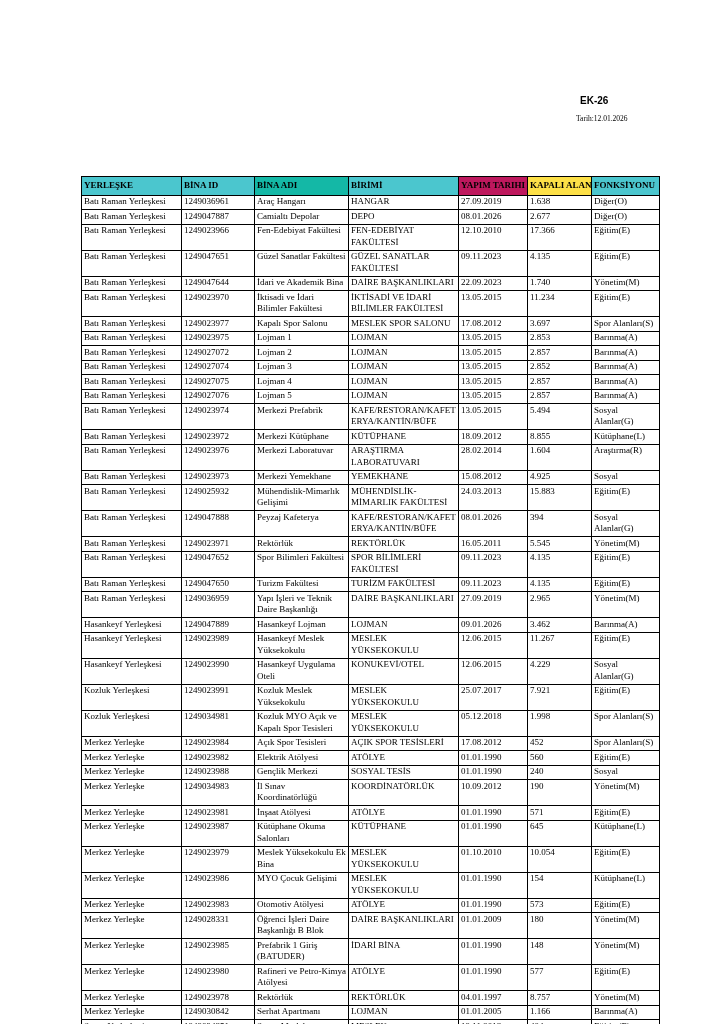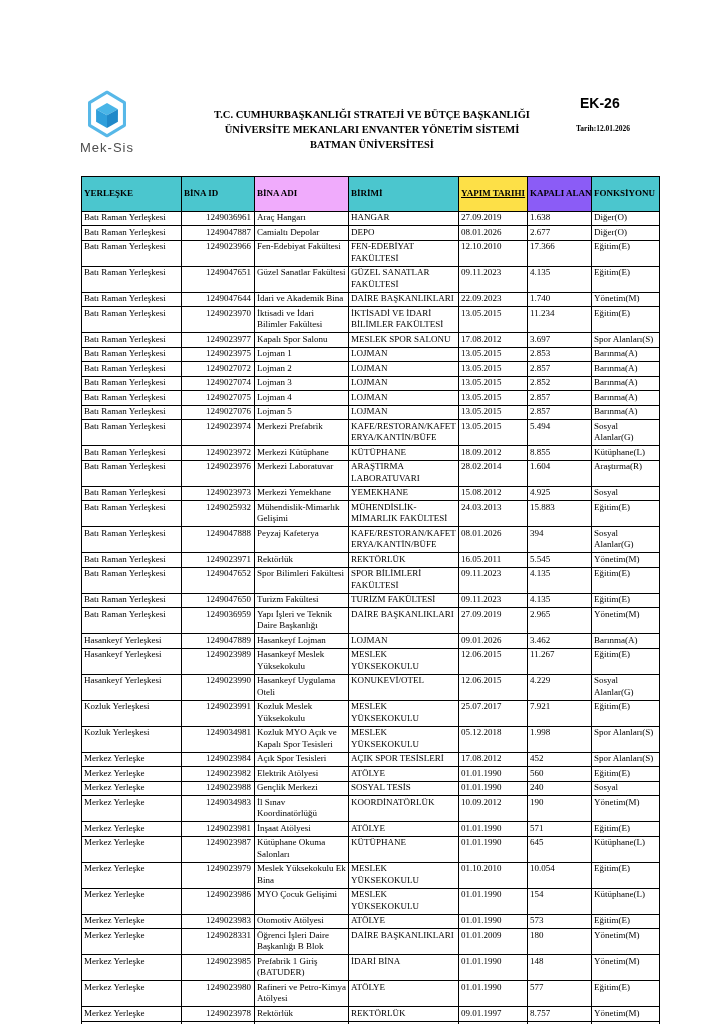--- a/index.html
+++ b/index.html
@@ -34,110 +34,96 @@
     font-weight: bold;
     font-size: 10.5px;
     line-height: 15px;
   }
   .ek-label {
     position: absolute;
     left: 580px;
     top: 95px;
     font-family: "Liberation Sans", sans-serif;
     font-weight: bold;
-    font-size: 14px;
+    font-size: 10px;
   }
   .date-label {
     position: absolute;
     left: 576px;
-    top: 124px;
-    font-weight: bold;
+    top: 114px;
+    font-weight: normal;
     font-size: 7.5px;
   }
 
   
   table.inv {
     position: absolute;
     left: 81px;
     top: 176px;
     width: 578px;
     border-collapse: collapse;
     table-layout: fixed;
     font-size: 9px;
     line-height: 11.5px;
   }
   table.inv, table.inv th, table.inv td { border: 1px solid #000; }
   table.inv { border-width: 1.5px; }
   table.inv th {
     background: #4BC6CE;
     font-weight: bold;
     text-align: left;
-    padding: 11px 2px;
+    padding: 3px 2px;
     white-space: nowrap;
     overflow: hidden;
   }
   table.inv td {
     padding: 0.5px 2px 1.5px 2px;
     vertical-align: top;
     overflow-wrap: break-word;
     word-break: break-word;
   }
-  table.inv td.al-right  { text-align: right; padding-right: 3px; }
+  table.inv td.al-right  { text-align: left; padding-right: 3px; }
   table.inv td.al-center { text-align: left; }
 
   col.w0 { width: 100px; }
   col.w1 { width: 73px; }
   col.w2 { width: 94px; }
   col.w3 { width: 110px; }
   col.w4 { width: 69px; }
   col.w5 { width: 64px; }
   col.w6 { width: 68px; }
 </style>
 </head>
 <body>
 
 <div class="page">
 
-  <div class="logo-block">
-    <svg class="logo-svg" width="46" height="48" viewBox="0 0 100 110" xmlns="http://www.w3.org/2000/svg">
-      <path d="M50 5 L90 29 L90 81 L50 105 L10 81 L10 29 Z" fill="none" stroke="#57B8E8" stroke-width="7" stroke-linejoin="round"></path>
-      <polygon points="50,30 75,44 50,58 25,44" fill="#49B5E7"></polygon>
-      <polygon points="25,44 50,58 50,87 25,73" fill="#2F9FDB"></polygon>
-      <polygon points="50,58 75,44 75,73 50,87" fill="#2089C9"></polygon>
-    </svg>
-    <div class="logo-text">Mek-Sis</div>
-  </div>
-
-  <div class="title-block">
-    <div>T.C. CUMHURBAŞKANLIĞI STRATEJİ VE BÜTÇE BAŞKANLIĞI</div>
-    <div>ÜNİVERSİTE MEKANLARI ENVANTER YÖNETİM SİSTEMİ</div>
-    <div>BATMAN ÜNİVERSİTESİ</div>
-  </div>
+
 
   <div class="ek-label">EK-26</div>
   <div class="date-label">Tarih:12.01.2026</div>
 
   <table class="inv">
     <colgroup>
       <col class="w0">
         <col class="w1">
         <col class="w2">
         <col class="w3">
         <col class="w4">
         <col class="w5">
         <col class="w6">
     </colgroup>
     <thead>
       <tr>
           <th style="background: rgb(75, 198, 206);">YERLEŞKE</th>
           <th style="background: rgb(75, 198, 206);">BİNA ID</th>
-          <th style="background: #f0abfc;">BİNA ADI</th>
+          <th style="background: #14b8a6;">BİNA ADI</th>
           <th style="background: rgb(75, 198, 206); margin-top: 19px;">BİRİMİ</th>
-          <th style="background: #fde047; text-decoration: underline;">YAPIM TARIHI</th>
-          <th style="background: #8b5cf6;">KAPALI ALAN</th>
+          <th style="background: #be185d;">YAPIM TARIHI</th>
+          <th style="background: #fde047;">KAPALI ALAN</th>
           <th style="background: rgb(75, 198, 206);">FONKSİYONU</th>
         </tr>
     </thead>
     <tbody>
         <tr>
           <td>Batı Raman Yerleşkesi</td>
           <td class="al-right">1249036961</td>
           <td>Araç Hangarı</td>
           <td>HANGAR</td>
           <td>27.09.2019</td>
@@ -484,21 +470,21 @@
           <td>ATÖLYE</td>
           <td>01.01.1990</td>
           <td class="al-center">577</td>
           <td>Eğitim(E)</td>
         </tr>
         <tr>
           <td>Merkez Yerleşke</td>
           <td class="al-right">1249023978</td>
           <td>Rektörlük</td>
           <td>REKTÖRLÜK</td>
-          <td>09.01.1997</td>
+          <td>04.01.1997</td>
           <td class="al-center">8.757</td>
           <td>Yönetim(M)</td>
         </tr>
         <tr>
           <td>Merkez Yerleşke</td>
           <td class="al-right">1249030842</td>
           <td>Serhat Apartmanı</td>
           <td>LOJMAN</td>
           <td>01.01.2005</td>
           <td class="al-center">1.166</td>

